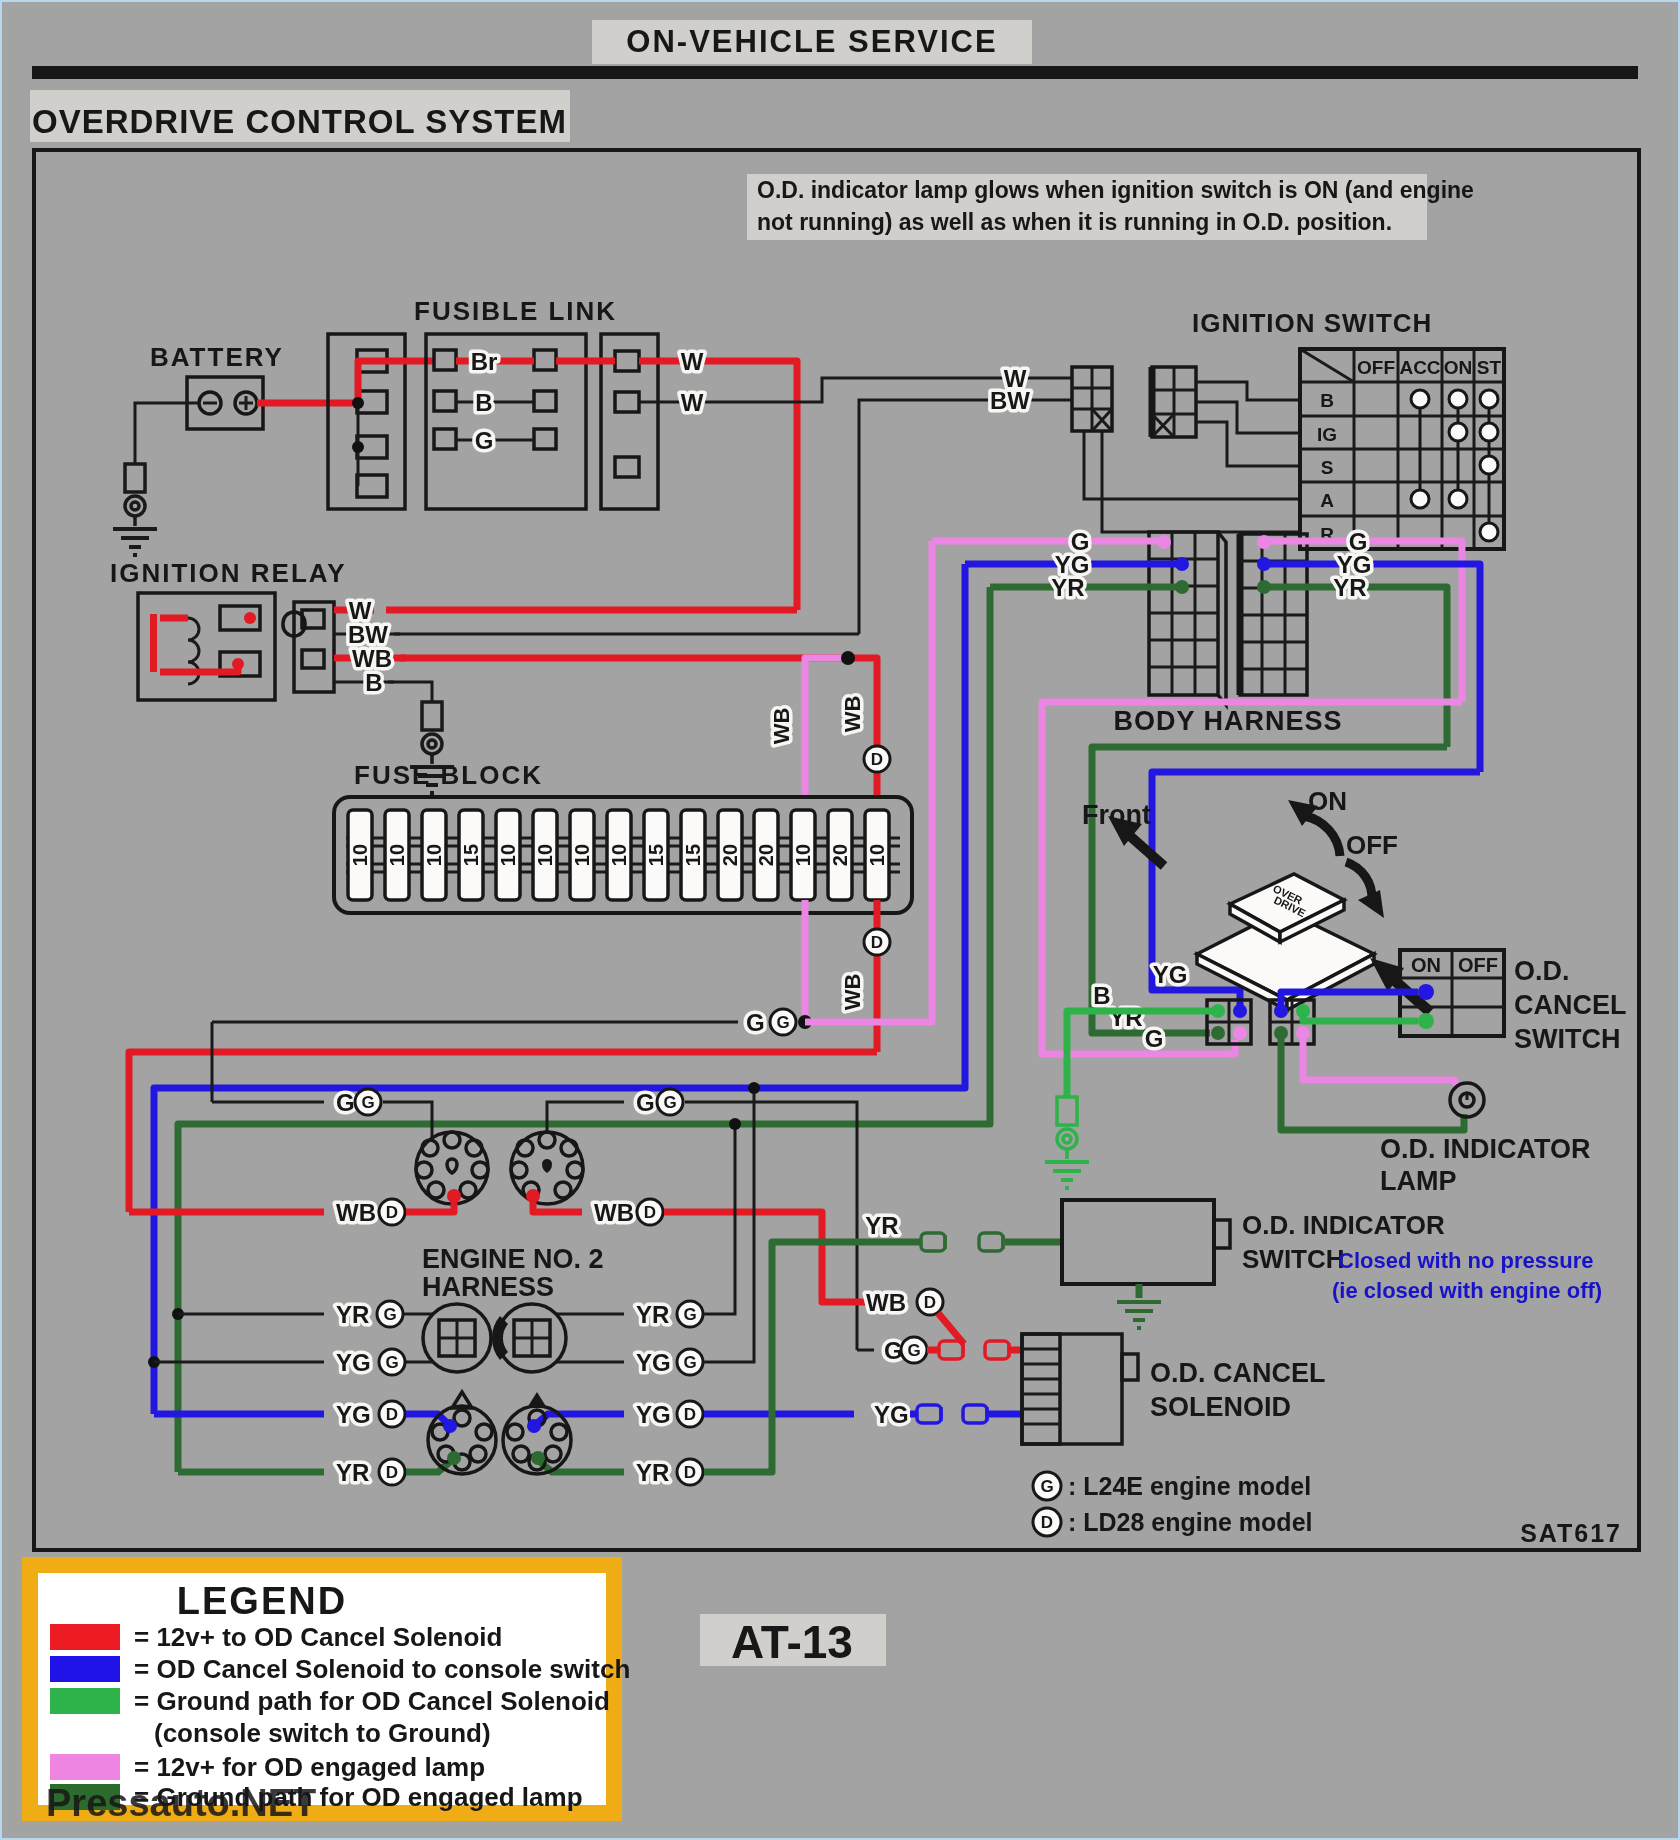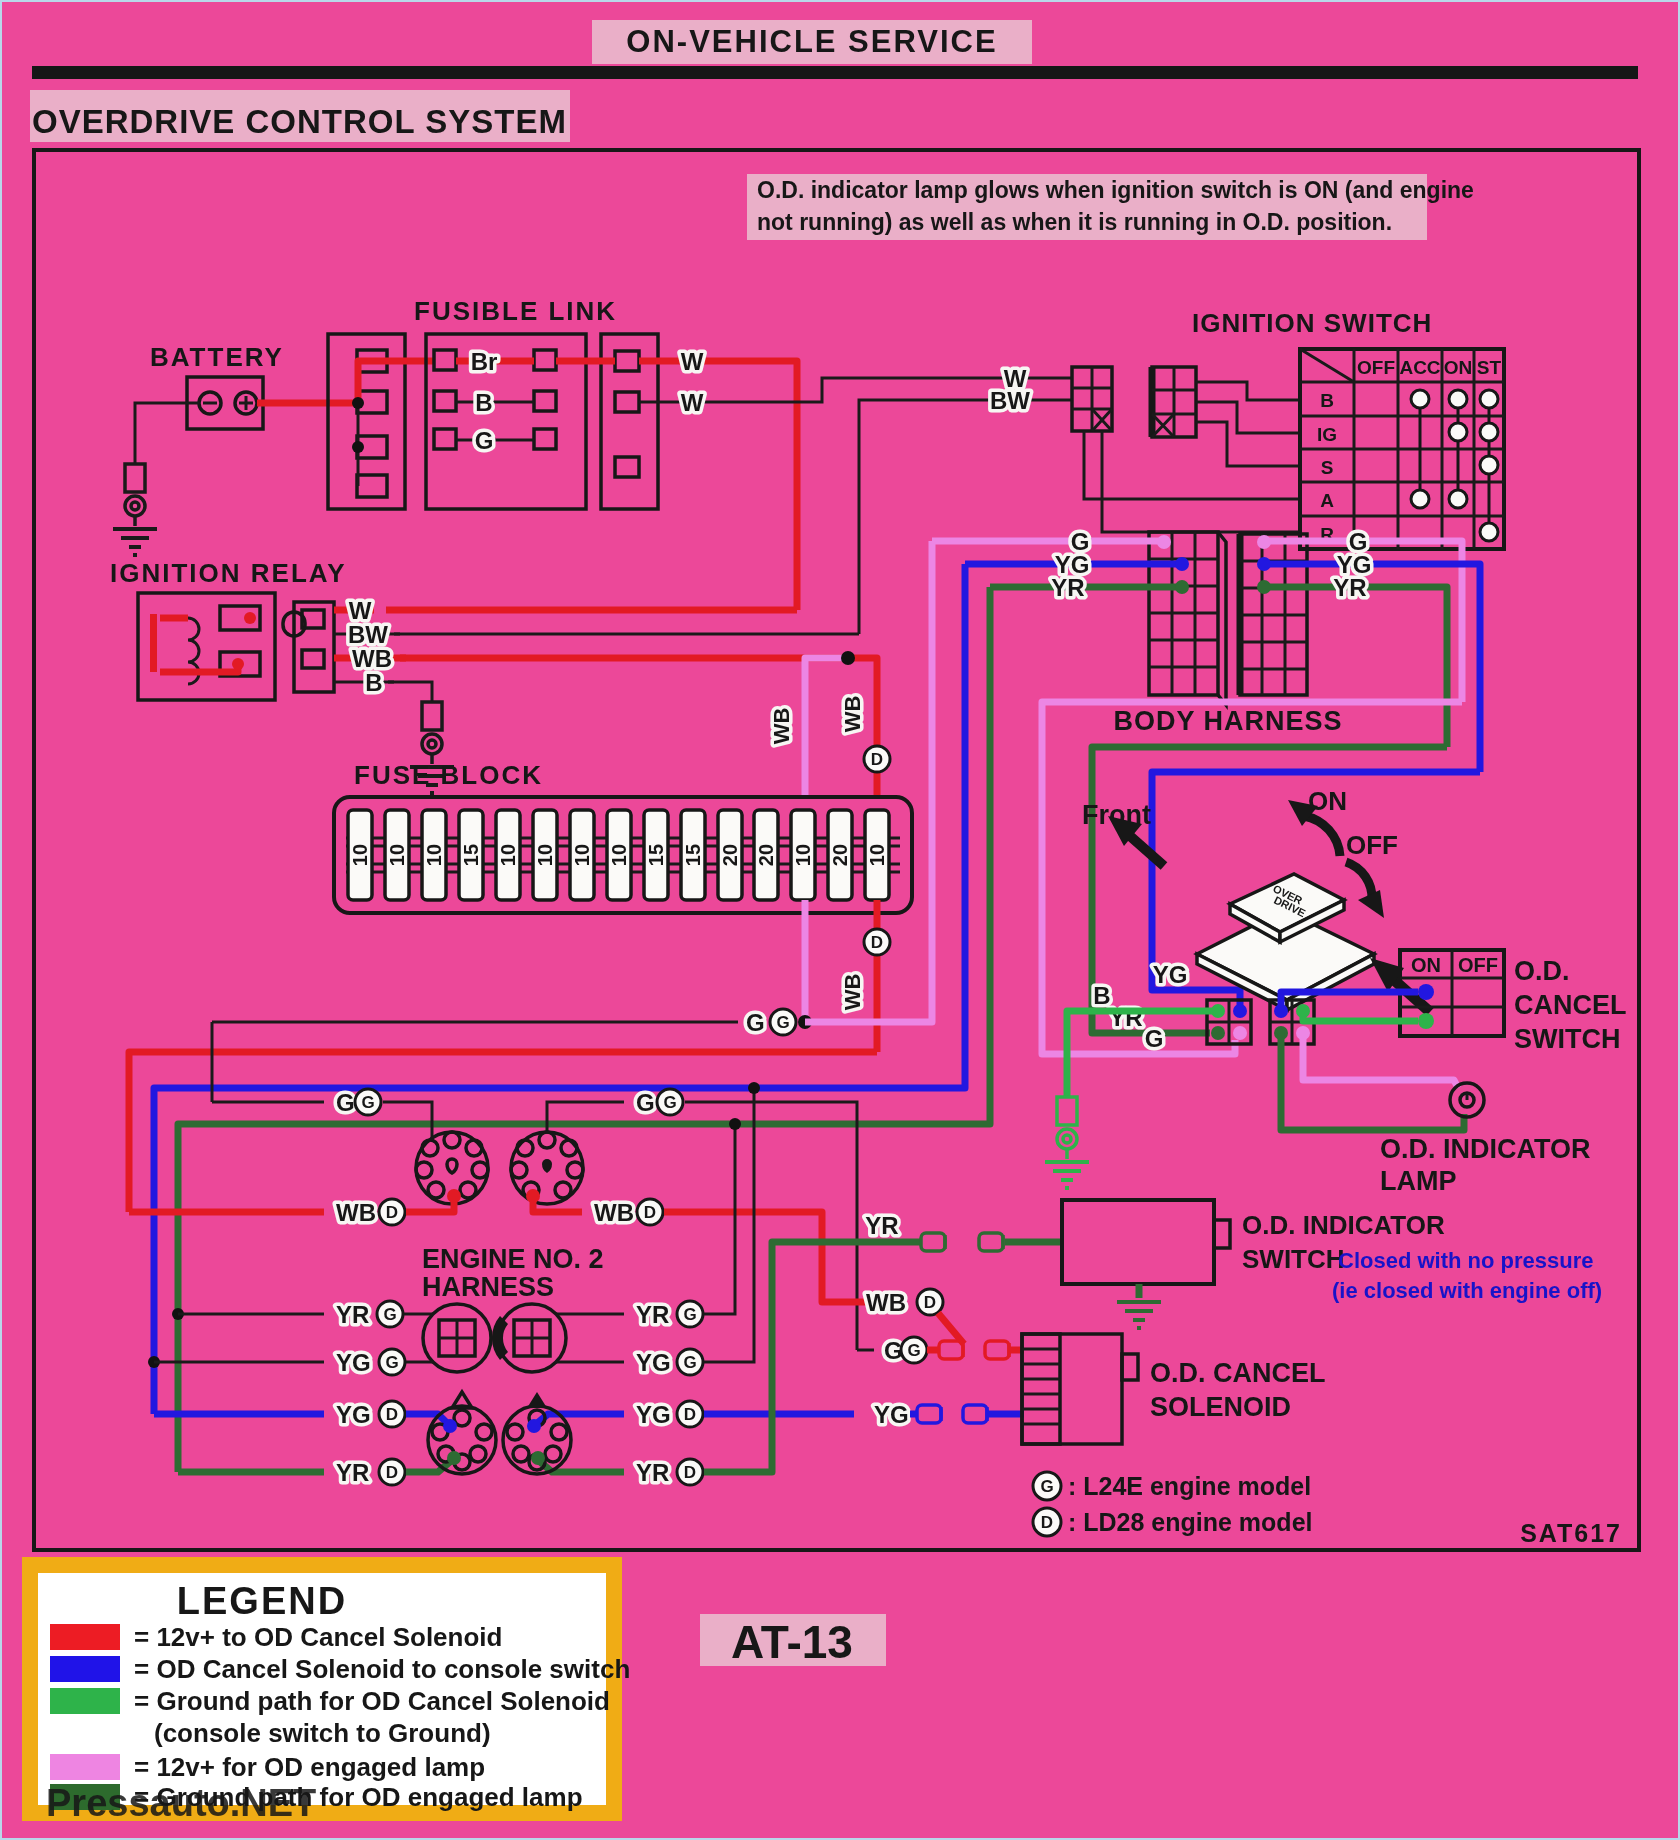--- a/index.html
+++ b/index.html
@@ -1,16 +1,16 @@
 <!DOCTYPE html>
 <html><head>
 <meta charset="utf-8">
 <style>
   html,body{margin:0;padding:0;background:#ffffff;}
-  .page{position:relative;width:1680px;height:1840px;background:#ec4899;
+  .page{position:relative;width:1680px;height:1840px;background:#a3a3a3;
         border:2px solid #b9d7ea;box-sizing:border-box;overflow:hidden;
         font-family:"Liberation Sans",sans-serif;}
   svg{position:absolute;left:0;top:0;}
   svg text{font-family:"Liberation Sans",sans-serif;font-weight:bold;fill:#171717;}
   .t17{font-size:17px}.t19{font-size:19px}.t20{font-size:20px}.t22{font-size:22px}
   .t23{font-size:23px}.t24{font-size:24px}.t25{font-size:25px}.t26{font-size:26px}
   .t27{font-size:27px}.t31{font-size:31px}.t33{font-size:33px}.t38{font-size:38px}
   .t46{font-size:46px}.t11{font-size:11px}
   .hal{paint-order:stroke;stroke:#f7f6f3;stroke-width:7px;stroke-linejoin:round;}
   .wk{stroke:#1a1a1a;stroke-width:3;fill:none}

